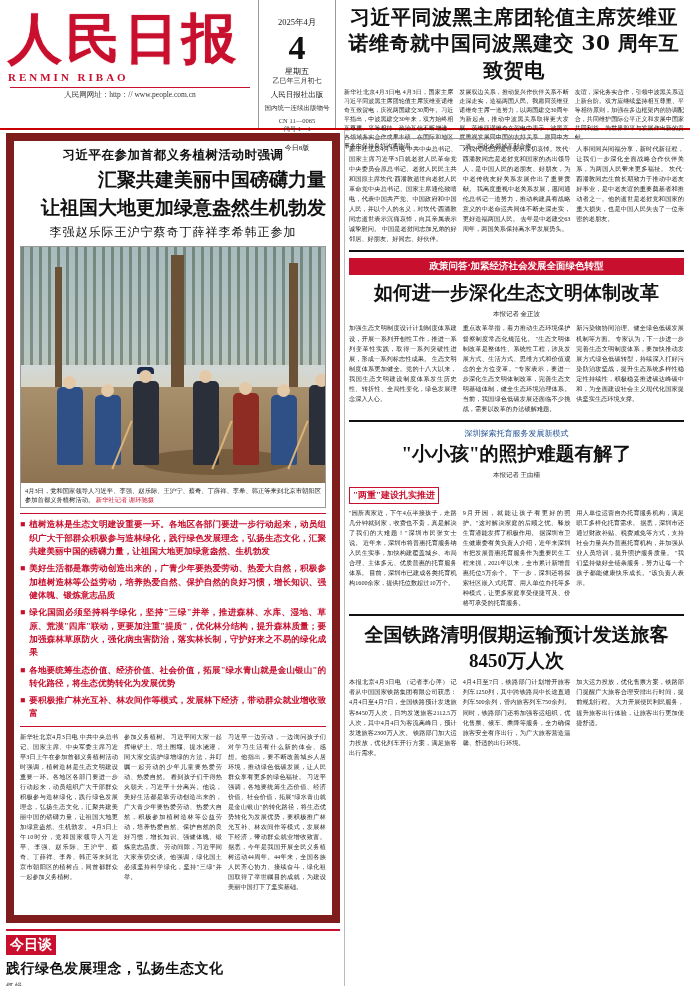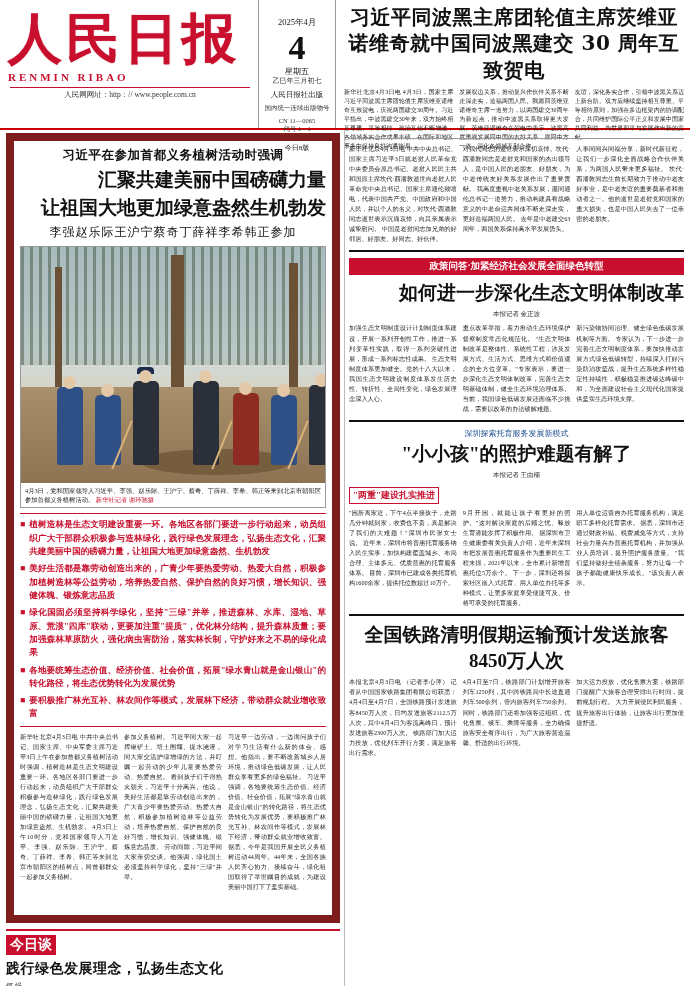--- a/index.html
+++ b/index.html
@@ -88,21 +88,21 @@
   .today-by{font-size:7px;color:#333;}
 
   
   .r-head{font-size:20px;font-weight:bold;line-height:1.3;text-align:justify;font-family:"DejaVu Serif",serif;}
   .hr-thin{border-top:1px solid #999;margin:5px 0;}
   .hr-thick{border-top:2px solid #111;margin:6px 0;}
   .cols3{display:flex;gap:6px;}
   .cols3 .c{flex:1;font-size:6.2px;line-height:1.62;text-align:justify;color:#222;}
 
   .banner-red{background:#c8102e;color:#fff;font-size:9.5px;font-weight:bold;text-align:center;padding:2px 0;}
-  .q-title{font-size:19px;font-weight:bold;text-align:right;margin:5px 0 4px;font-family:"DejaVu Serif",serif;}
+  .q-title{font-size:19px;font-weight:bold;text-align:center;margin:5px 0 4px;font-family:"DejaVu Serif",serif;}
   .byline{font-size:6.5px;text-align:center;color:#333;margin-bottom:4px;}
 
   .kicker-blue{font-size:8px;text-align:center;color:#1b4d8f;margin-bottom:0;}
   .q-title2{font-size:19px;font-weight:bold;text-align:center;margin:2px 0 4px;}
   .tag-red{display:inline-block;border:1px solid #c8102e;color:#c8102e;font-size:9px;font-weight:bold;padding:1px 3px;}
   .bottom-head{font-size:19px;font-weight:bold;text-align:center;margin:4px 0 3px;}
 </style>
 </head>
 <body>
 

